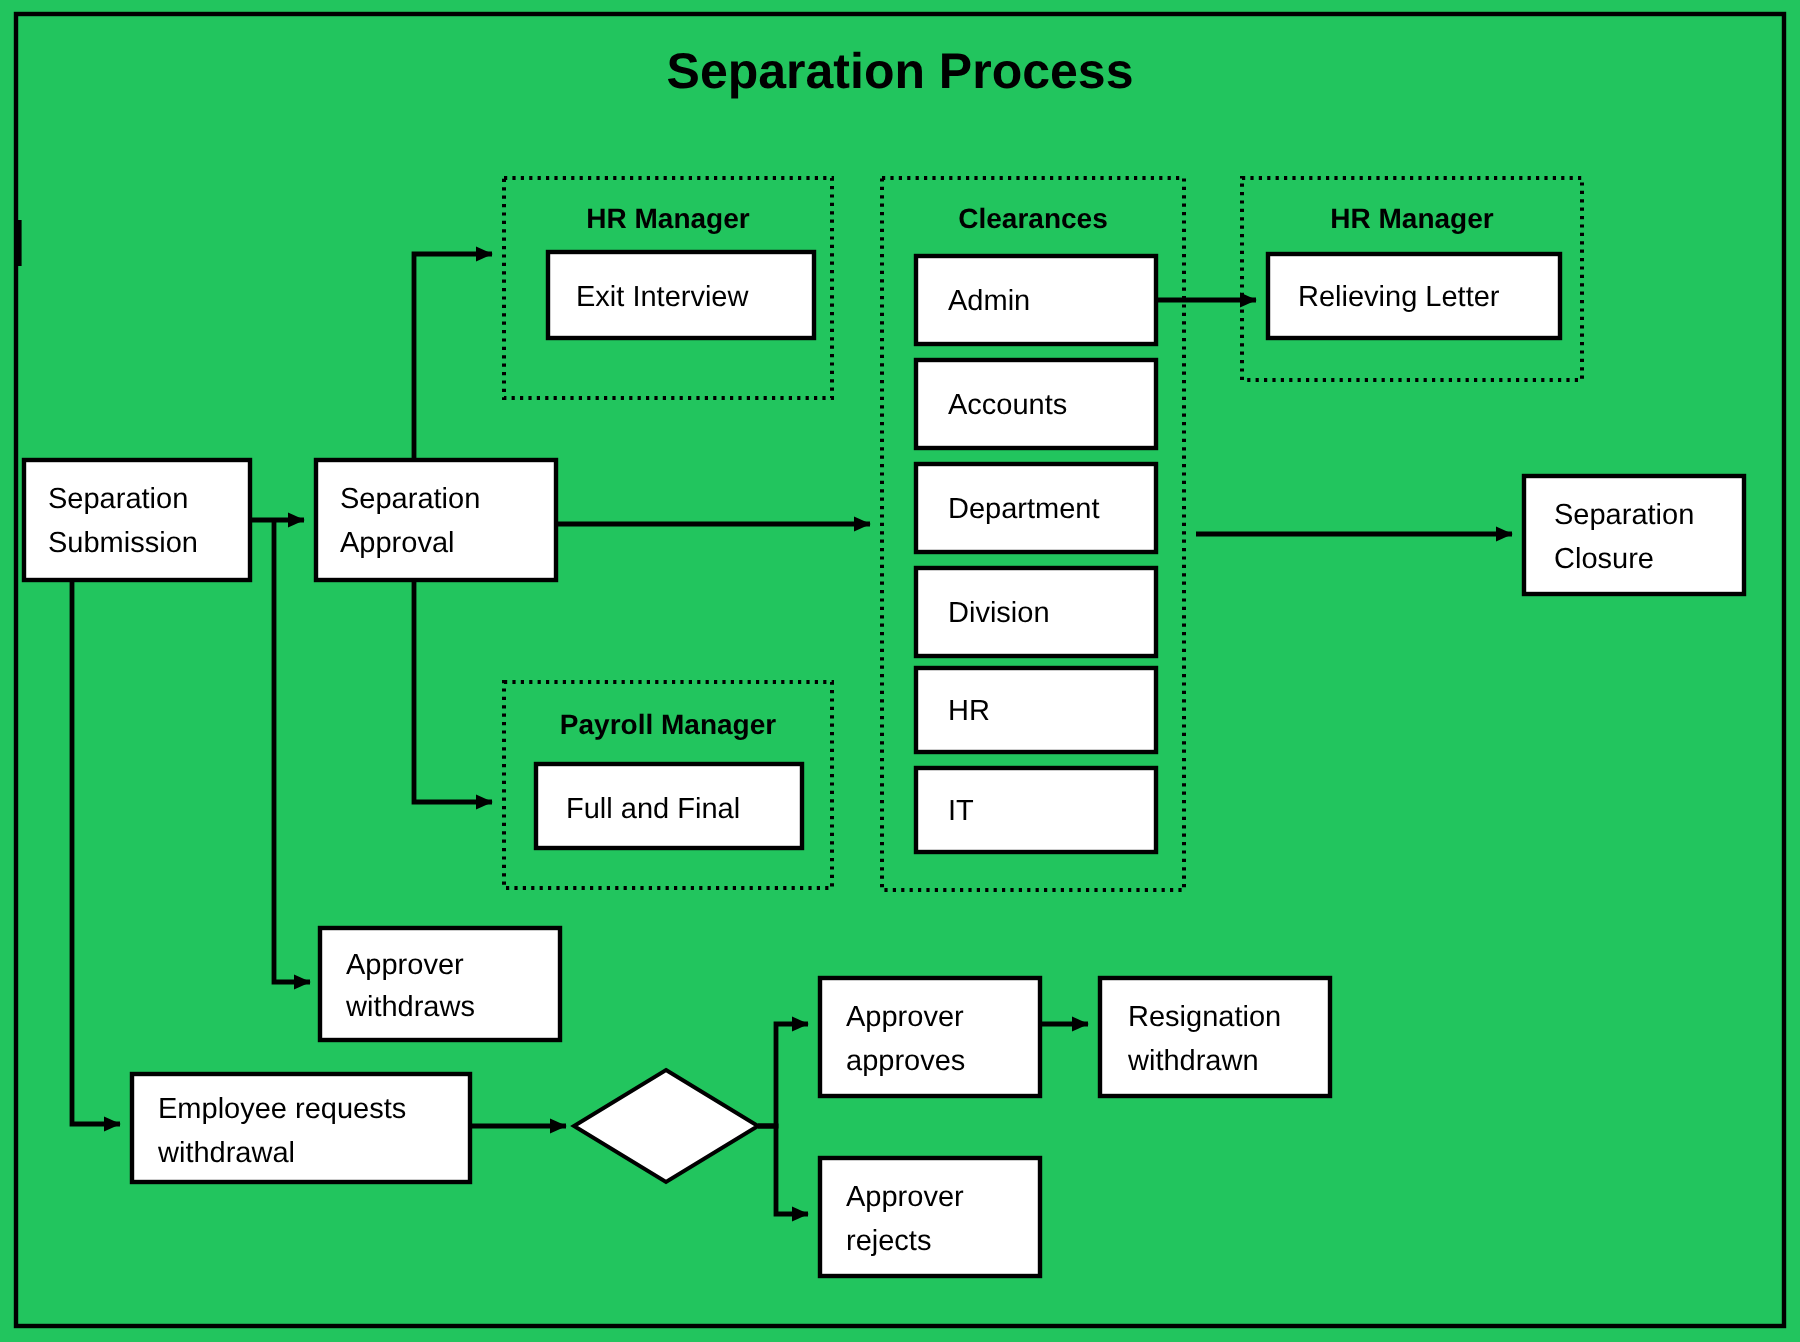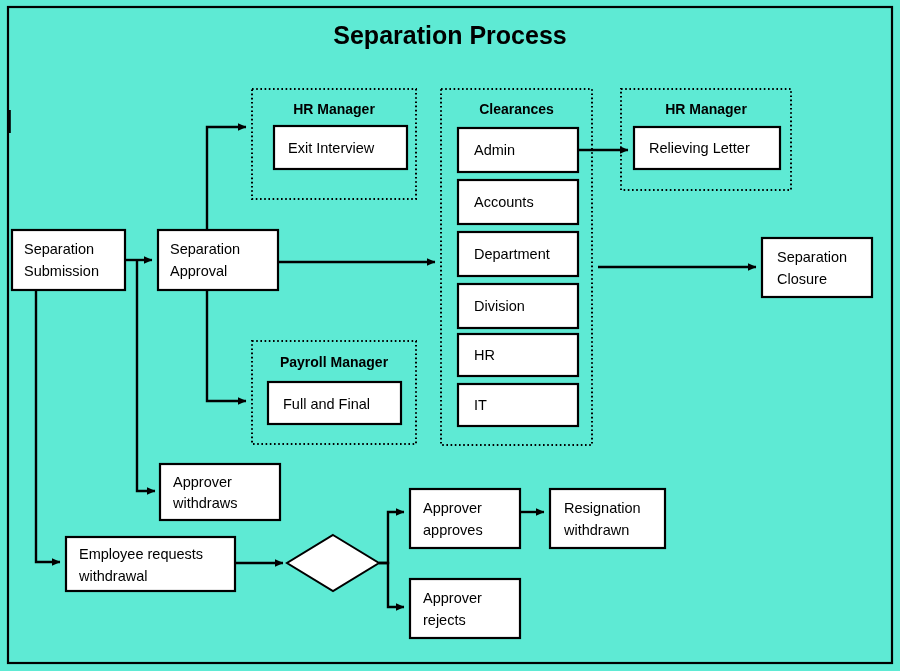--- a/index.html
+++ b/index.html
@@ -7,21 +7,21 @@
     padding: 0;
     background: #ffffff;
   }
   body {
     font-family: "Liberation Sans", sans-serif;
   }
   #canvas {
     position: relative;
     width: 900px;
     height: 671px;
-    background: #5eead4;
+    background: #22c55e;
     overflow: hidden;
   }
   #canvas svg {
     position: absolute;
     top: 0;
     left: 0;
   }
   .node-label {
     font-family: "Liberation Sans", sans-serif;
     font-size: 14.5px;

